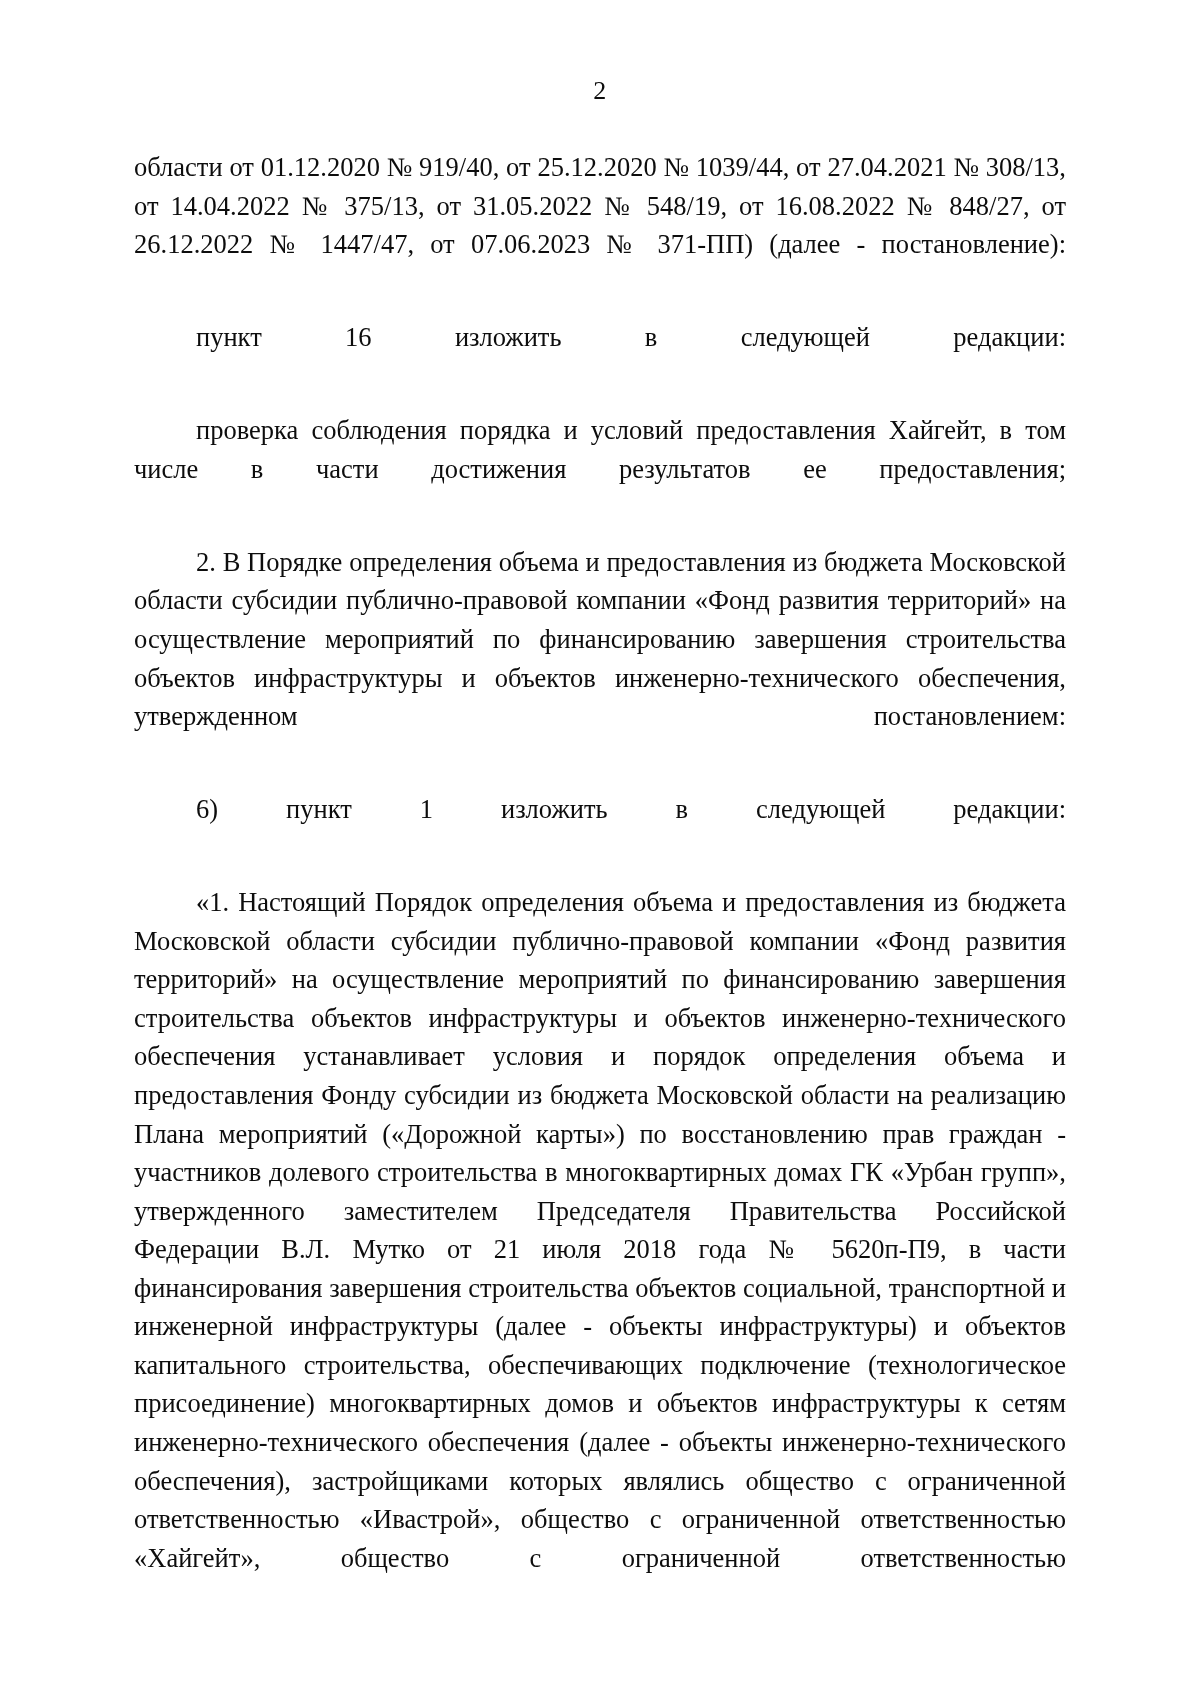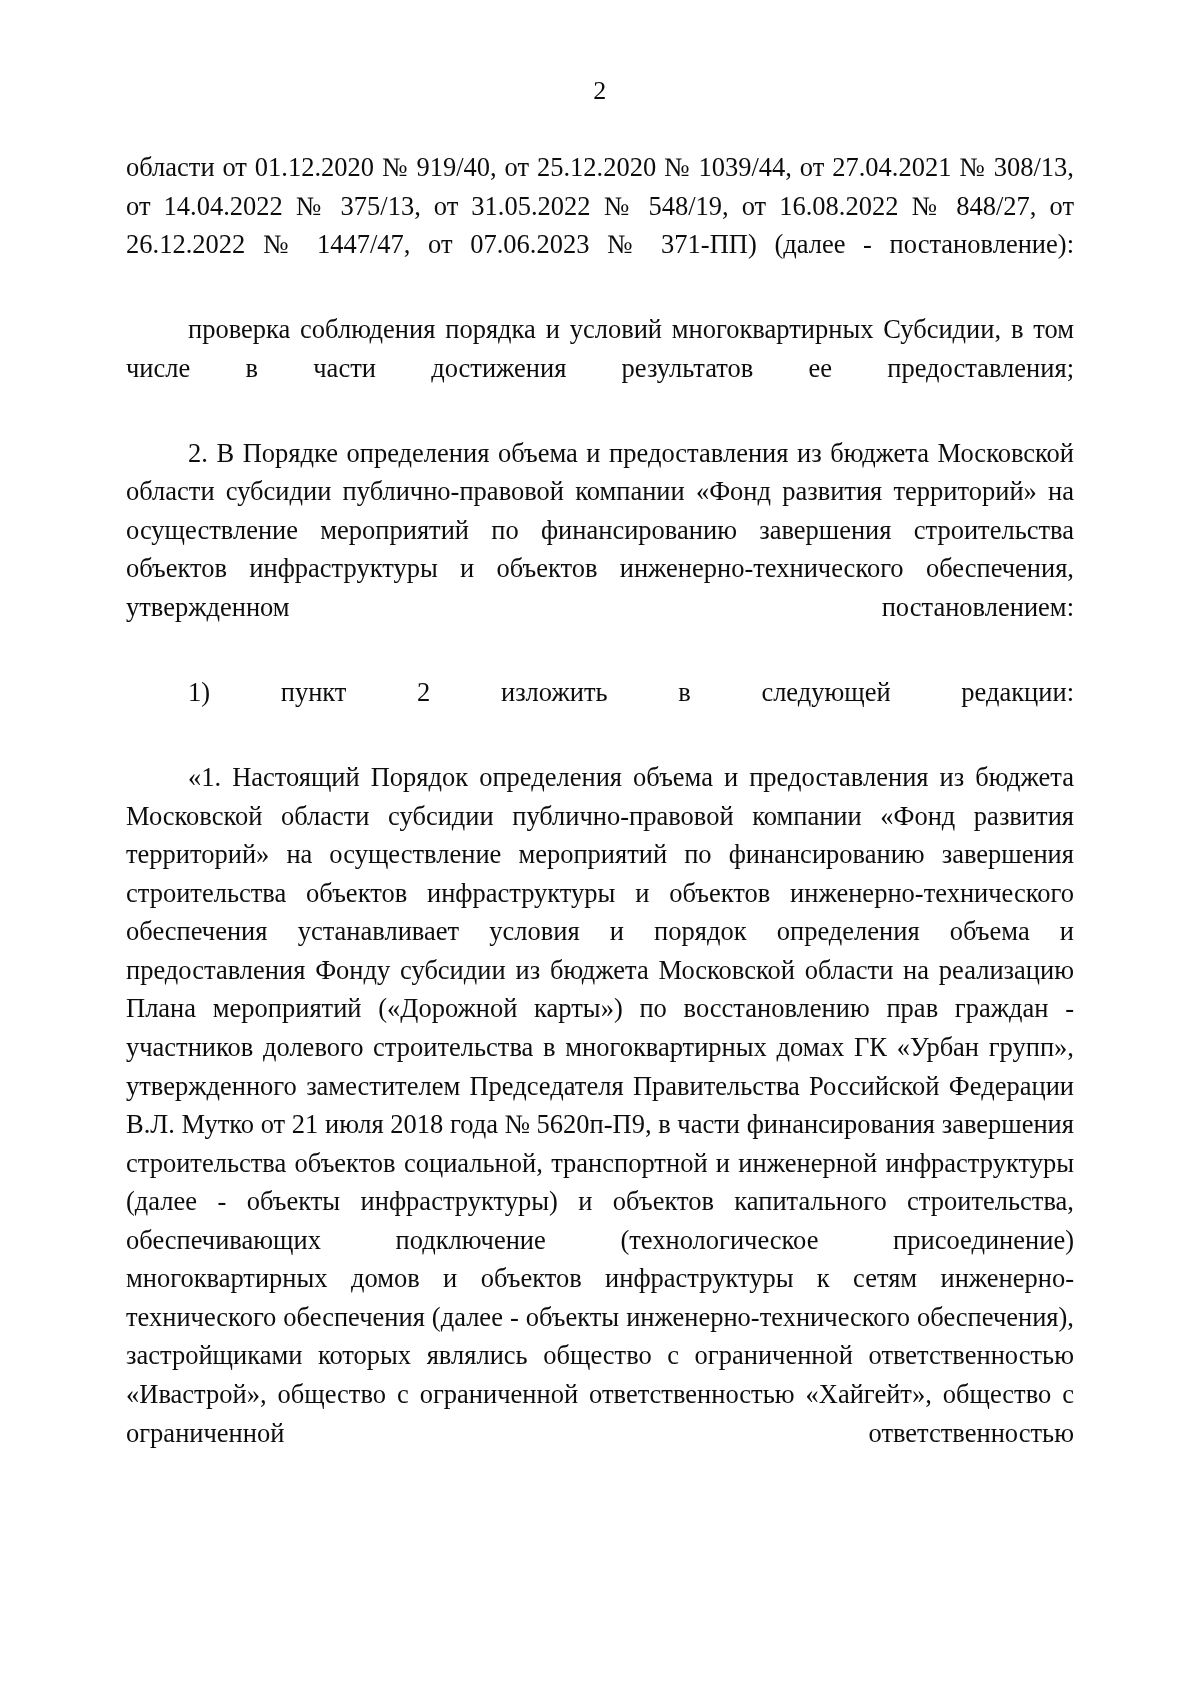--- a/index.html
+++ b/index.html
@@ -28,21 +28,21 @@
     margin: 0 0 44px 0;
     letter-spacing: 0.3px;
   }
   .doc-body {
     font-size: 26.5px;
     line-height: 1.455;
     text-align: justify;
     text-justify: inter-word;
   }
   p.para {
-    margin: 8px;
+    margin: 16px;
     text-indent: 0;
     hyphens: none;
   }
   p.indent {
     text-indent: 62px;
   }
   sup {
     font-size: 0.62em;
     vertical-align: super;
     line-height: 0;
@@ -56,19 +56,20 @@
 </style>
 </head>
 <body>
 
 <div class="page">
 
   <div class="page-number">2</div>
 
   <div class="doc-body">
     <p class="para">области от 01.12.2020 № 919/40, от 25.12.2020 № 1039/44, от 27.04.2021 № 308/13, от 14.04.2022 № 375/13, от 31.05.2022 № 548/19, от 16.08.2022 № 848/27, от 26.12.2022 № 1447/47, от 07.06.2023 № 371-ПП) (далее - постановление):</p>
-    <p class="para indent">проверка соблюдения порядка и условий многоквартирных Субсидии, в том числе в части достижения результатов ее предоставления;</p>
+    <p class="para indent">пункт 16 изложить в следующей редакции:</p>
+    <p class="para indent">проверка соблюдения порядка и условий предоставления Хайгейт, в том числе в части достижения результатов ее предоставления;</p>
     <p class="para indent">2. В Порядке определения объема и предоставления из бюджета Московской области субсидии публично-правовой компании «Фонд развития территорий» на осуществление мероприятий по финансированию завершения строительства объектов инфраструктуры и объектов инженерно-технического обеспечения, утвержденном постановлением:</p>
-    <p class="para indent">1) пункт 2 изложить в следующей редакции:</p>
+    <p class="para indent">6) пункт 1 изложить в следующей редакции:</p>
     <p class="para indent">«1. Настоящий Порядок определения объема и предоставления из бюджета Московской области субсидии публично-правовой компании «Фонд развития территорий» на осуществление мероприятий по финансированию завершения строительства объектов инфраструктуры и объектов инженерно-технического обеспечения устанавливает условия и порядок определения объема и предоставления Фонду субсидии из бюджета Московской области на реализацию Плана мероприятий («Дорожной карты») по восстановлению прав граждан - участников долевого строительства в многоквартирных домах ГК «Урбан групп», утвержденного заместителем Председателя Правительства Российской Федерации В.Л. Мутко от 21 июля 2018 года № 5620п-П9, в части финансирования завершения строительства объектов социальной, транспортной и инженерной инфраструктуры (далее - объекты инфраструктуры) и объектов капитального строительства, обеспечивающих подключение (технологическое присоединение) многоквартирных домов и объектов инфраструктуры к сетям инженерно-технического обеспечения (далее - объекты инженерно-технического обеспечения), застройщиками которых являлись общество с ограниченной ответственностью «Ивастрой», общество с ограниченной ответственностью «Хайгейт», общество с ограниченной ответственностью</p>
   </div>
 
 </div>
 
 </body></html>

